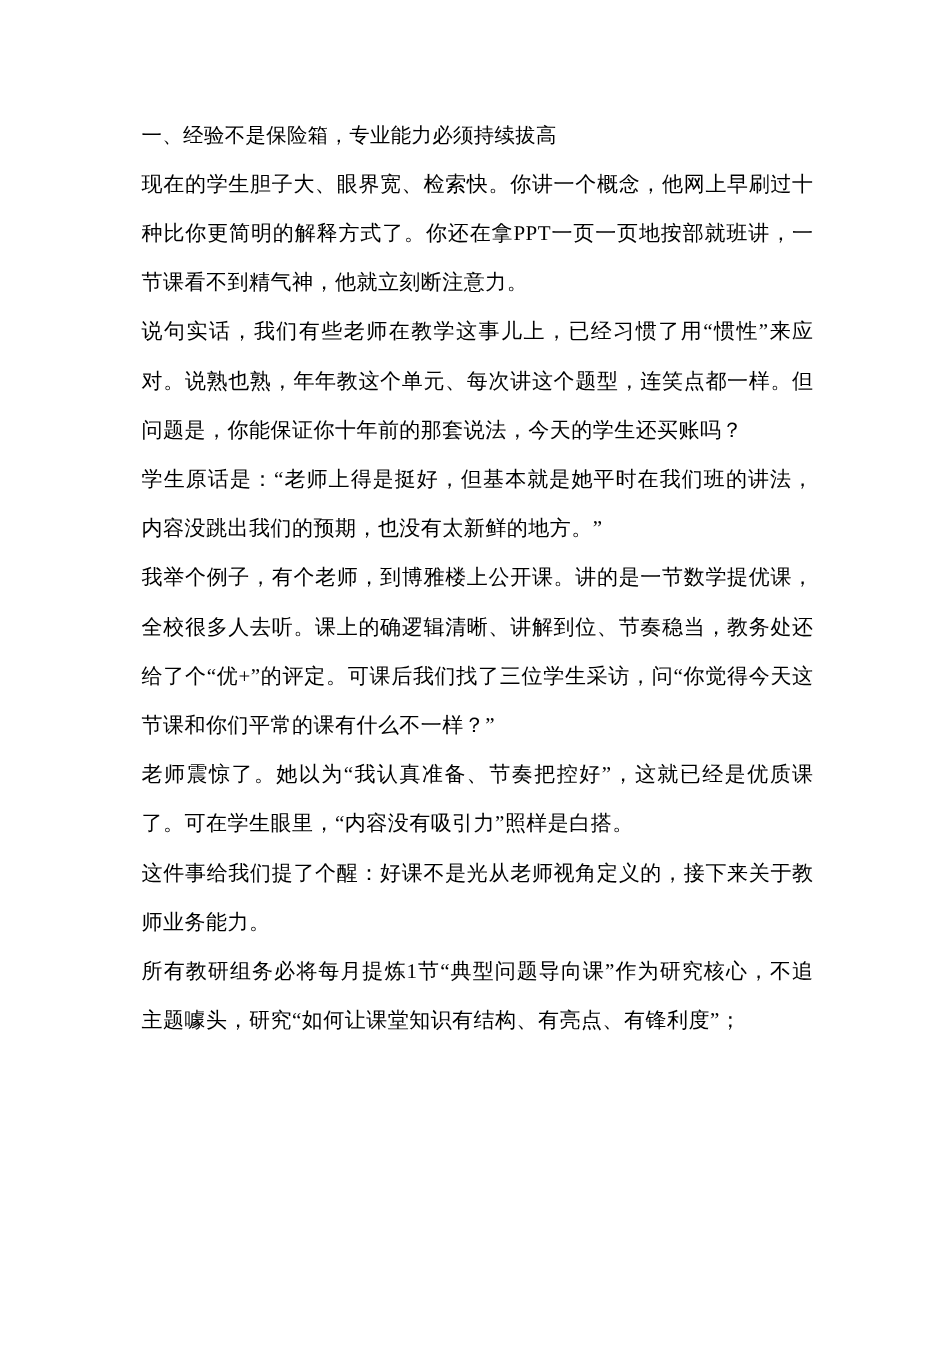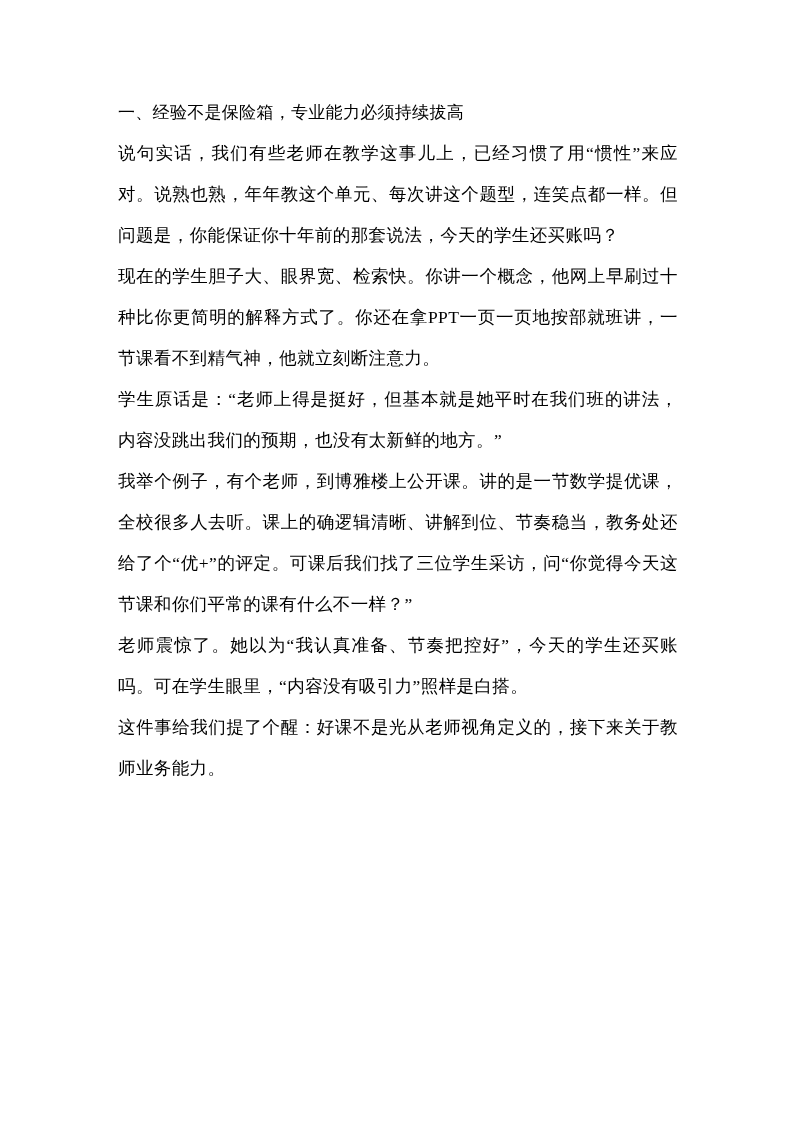--- a/index.html
+++ b/index.html
@@ -46,20 +46,21 @@
     letter-spacing: 0.3px;
     margin: 0;
   }
 </style>
 </head>
 <body>
 
 <div class="page">
   <div class="content">
     <p class="heading">一、经验不是保险箱，专业能力必须持续拔高</p>
+    <p class="para">现在的学生胆子大、眼界宽、检索快。你讲一个概念，他网上早刷过十种比你更简明的解释方式了。你还在拿PPT一页一页地按部就班讲，一节课看不到精气神，他就立刻断注意力。</p>
     <p class="para">说句实话，我们有些老师在教学这事儿上，已经习惯了用“惯性”来应对。说熟也熟，年年教这个单元、每次讲这个题型，连笑点都一样。但问题是，你能保证你十年前的那套说法，今天的学生还买账吗？</p>
-    <p class="para">现在的学生胆子大、眼界宽、检索快。你讲一个概念，他网上早刷过十种比你更简明的解释方式了。你还在拿PPT一页一页地按部就班讲，一节课看不到精气神，他就立刻断注意力。</p>
     <p class="para">学生原话是：“老师上得是挺好，但基本就是她平时在我们班的讲法，内容没跳出我们的预期，也没有太新鲜的地方。”</p>
     <p class="para">我举个例子，有个老师，到博雅楼上公开课。讲的是一节数学提优课，全校很多人去听。课上的确逻辑清晰、讲解到位、节奏稳当，教务处还给了个“优+”的评定。可课后我们找了三位学生采访，问“你觉得今天这节课和你们平常的课有什么不一样？”</p>
-    <p class="para">老师震惊了。她以为“我认真准备、节奏把控好”，今天的学生还买账吗。可在学生眼里，“内容没有吸引力”照样是白搭。</p>
+    <p class="para">老师震惊了。她以为“我认真准备、节奏把控好”，这就已经是优质课了。可在学生眼里，“内容没有吸引力”照样是白搭。</p>
     <p class="para">这件事给我们提了个醒：好课不是光从老师视角定义的，接下来关于教师业务能力。</p>
+    <p class="para">所有教研组务必将每月提炼1节“典型问题导向课”作为研究核心，不追主题噱头，研究“如何让课堂知识有结构、有亮点、有锋利度”；</p>
   </div>
 </div>
 
 </body></html>

